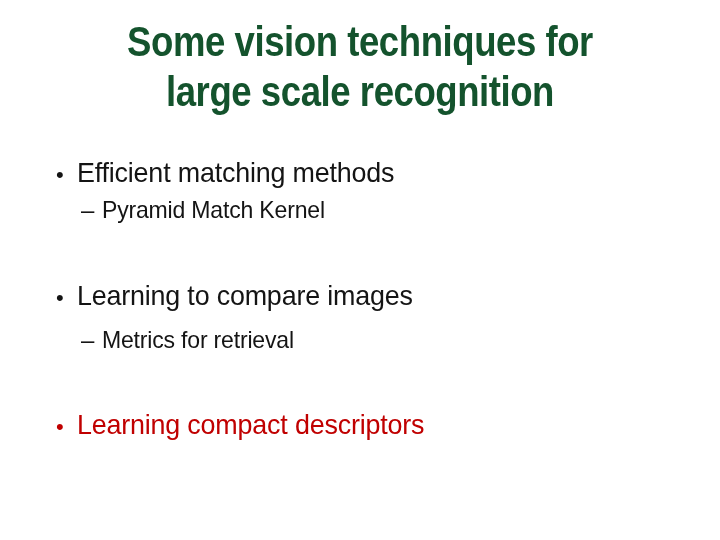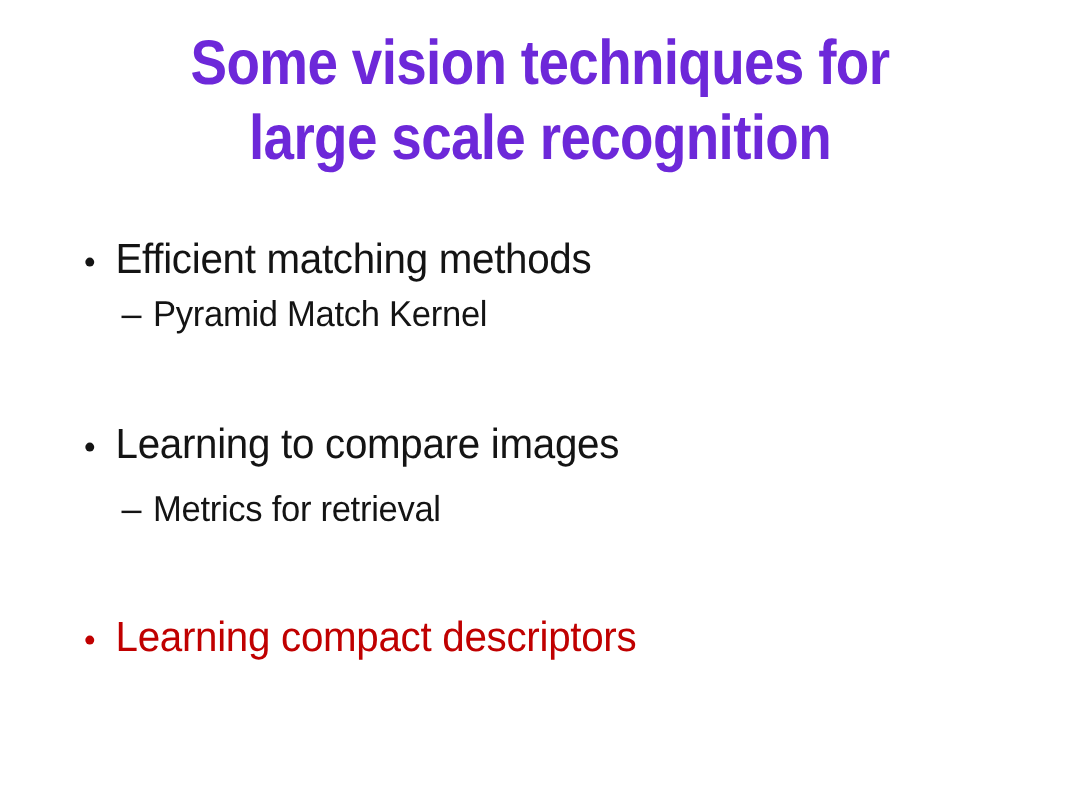--- a/index.html
+++ b/index.html
@@ -76,21 +76,21 @@
   #row1 { top: 195px; }
   #row2 { top: 279px; }
   #row3 { top: 325px; }
   #row4 { top: 408px; }
 </style>
 </head>
 <body>
 
 <div class="slide">
 
-  <div class="slide-title" style="color: #6d28d9;">
+  <div class="slide-title" style="color: #14532d;">
     <div class="tline">Some vision techniques for</div>
     <div class="tline">large scale recognition</div>
   </div>
 
   <div id="row0" class="bullet-row l1" style="color: rgb(20, 20, 20);">
     <span class="marker">•</span>
     <span class="text">Efficient matching methods</span>
   </div>
 
   <div id="row1" class="bullet-row l2" style="color: rgb(20, 20, 20);">

